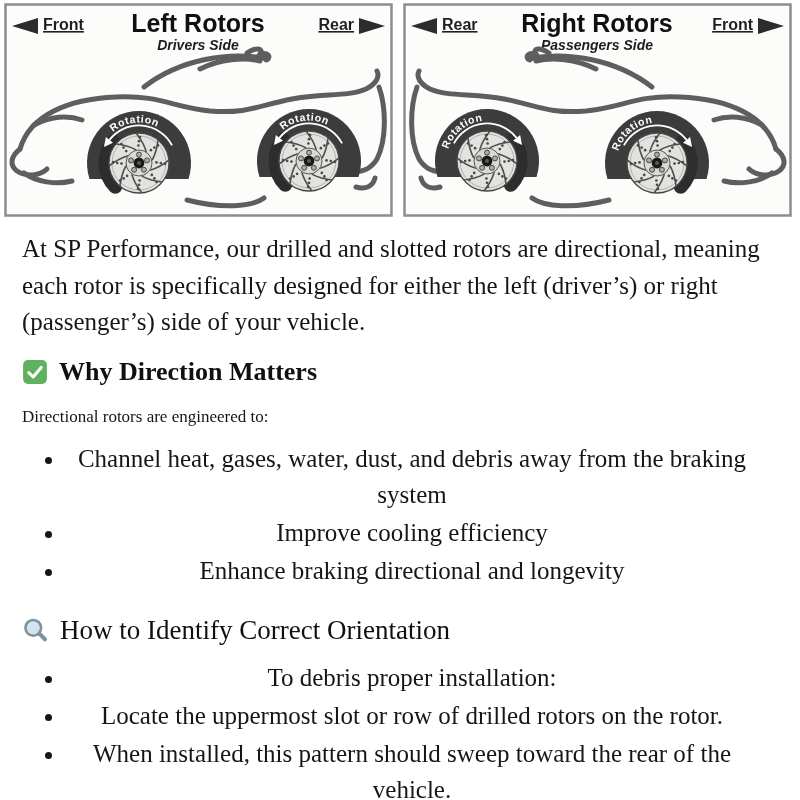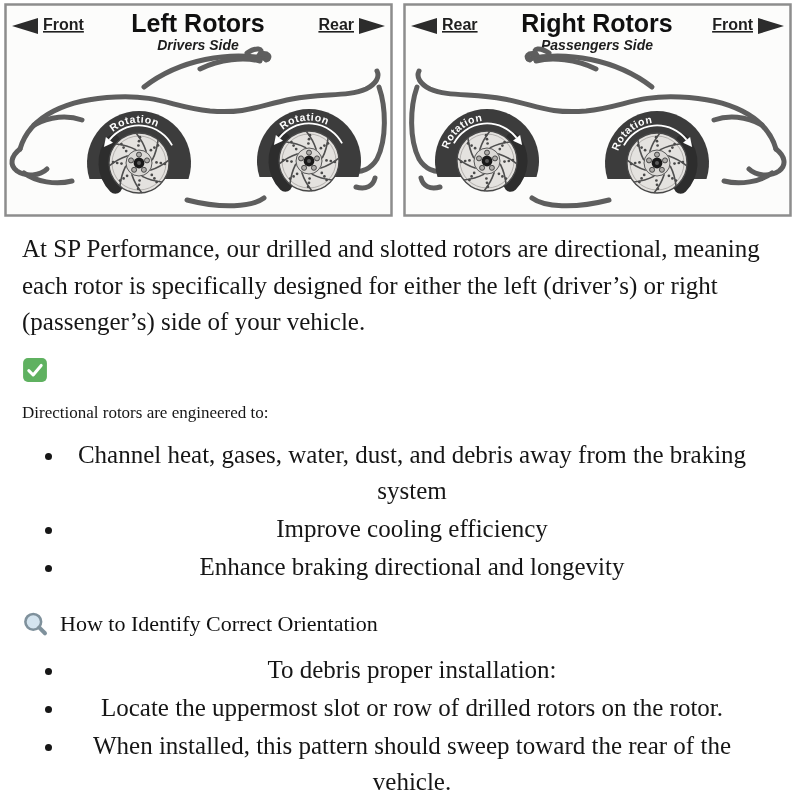--- a/index.html
+++ b/index.html
@@ -12,21 +12,21 @@
   .panel-svg{display:block;}
   .panel-frame{fill:#fcfcfb;stroke:#8d8d8d;stroke-width:2.5;}
   .panel-title{font-family:"Liberation Sans",sans-serif;font-weight:700;font-size:25px;text-anchor:middle;fill:#101010;}
   .panel-sub{font-family:"Liberation Sans",sans-serif;font-style:italic;font-weight:700;font-size:14px;text-anchor:middle;fill:#1d1d1d;}
   .dir-label{font-family:"Liberation Sans",sans-serif;font-weight:700;font-size:16px;fill:#1f1f1f;text-decoration:underline;}
   .dir-label.end{text-anchor:end;}
   .dir-arrow{fill:#2c2c2c;}
   .intro{font-size:25px;line-height:1.46;margin:14px 38px 0 22px;font-family:Liberation Serif, serif;}
   h2{display:flex;align-items:center;font-size:26px;margin:16px 0 0 22px;color:#101010;font-family:"Liberation Serif",serif;}
   h2 .hicon{margin-right:11px;flex:0 0 auto;display:inline-flex;}
-  h2.light{font-weight:400;margin-top:26px;font-size:22px;}
+  h2.light{font-weight:400;margin-top:26px;font-size:27px;}
   .lead{font-size:17px;margin:20px 38px 0 22px;}
   ul{margin:14px 44px 0 0;padding-left:66px;font-size:25px;line-height:1.44;list-style:disc;text-align:center;}
   li{margin:2px 0;padding-left:2px;}
 </style>
 </head>
 <body>
 
 <div class="diagram">
   <div class="panel">
     <svg class="panel-svg" width="389" height="214" viewBox="0 0 389 214" xmlns="http://www.w3.org/2000/svg">
@@ -282,20 +282,21 @@
 
 <p class="intro">At SP Performance, our drilled and slotted rotors are directional, meaning each rotor is specifically designed for either the left (driver’s) or right (passenger’s) side of your vehicle.</p>
 
 <h2>
   <span class="hicon">
     <svg width="26" height="26" viewBox="0 0 24 24">
         <rect x="1" y="1" width="22" height="22" rx="4.5" fill="#5fb160"></rect>
         <path d="M6.3 12.6 L10.3 16.6 L17.7 7.8" stroke="#ffffff" stroke-width="2.8" fill="none" stroke-linecap="round" stroke-linejoin="round"></path>
       </svg>
   </span>
+  <span>Why Direction Matters</span>
 </h2>
 
 <p class="lead">Directional rotors are engineered to:</p>
 
 <ul>
   <li>Channel heat, gases, water, dust, and debris away from the braking system</li>
   <li>Improve cooling efficiency</li>
   <li>Enhance braking directional and longevity</li>
 </ul>
 

